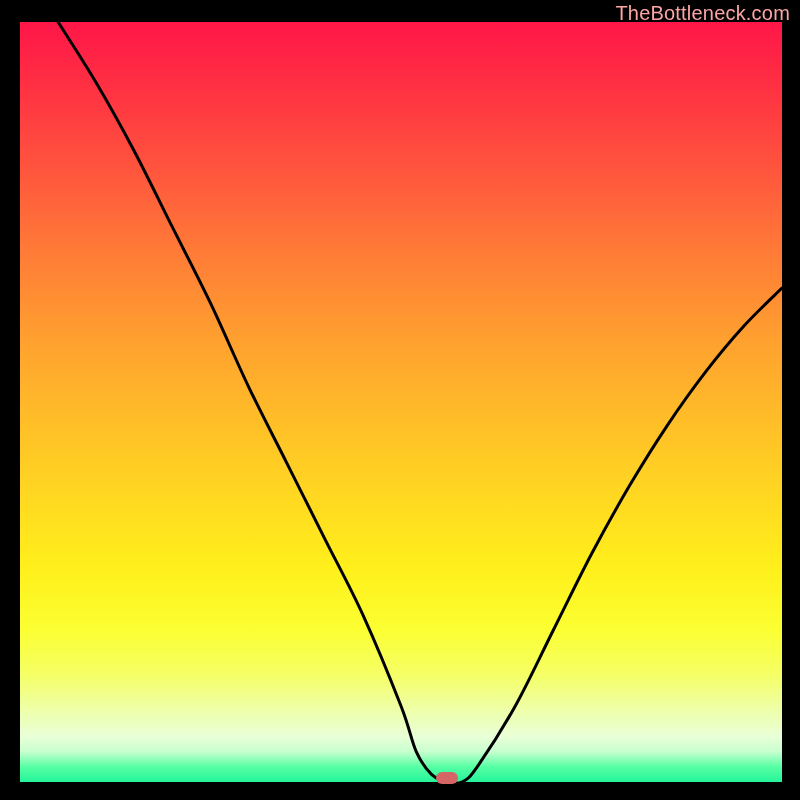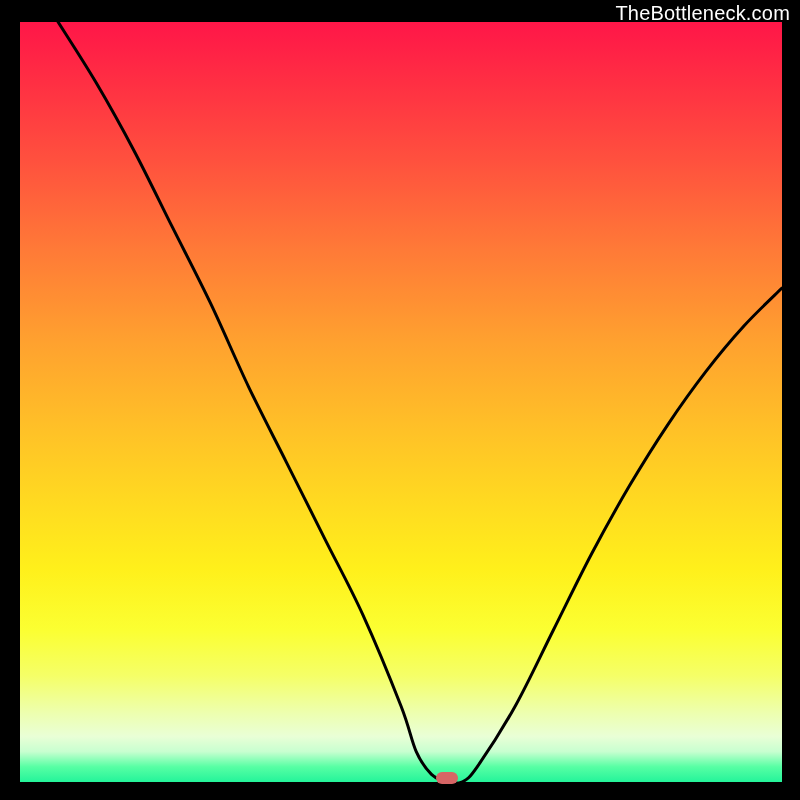--- a/index.html
+++ b/index.html
@@ -8,21 +8,21 @@
     width: 800px;
     height: 800px;
     background: #000;
     font-family: Arial, Helvetica, sans-serif;
     overflow: hidden;
   }
   .watermark {
     position: absolute;
     top: 2px;
     right: 10px;
-    color: #ffffff;
+    color: #fca5a5;
     font-size: 20px;
     font-weight: 500;
     z-index: 10;
     letter-spacing: 0.2px;
   }
   .plot-wrap {
     position: absolute;
     left: 20px;
     top: 22px;
     width: 762px;

